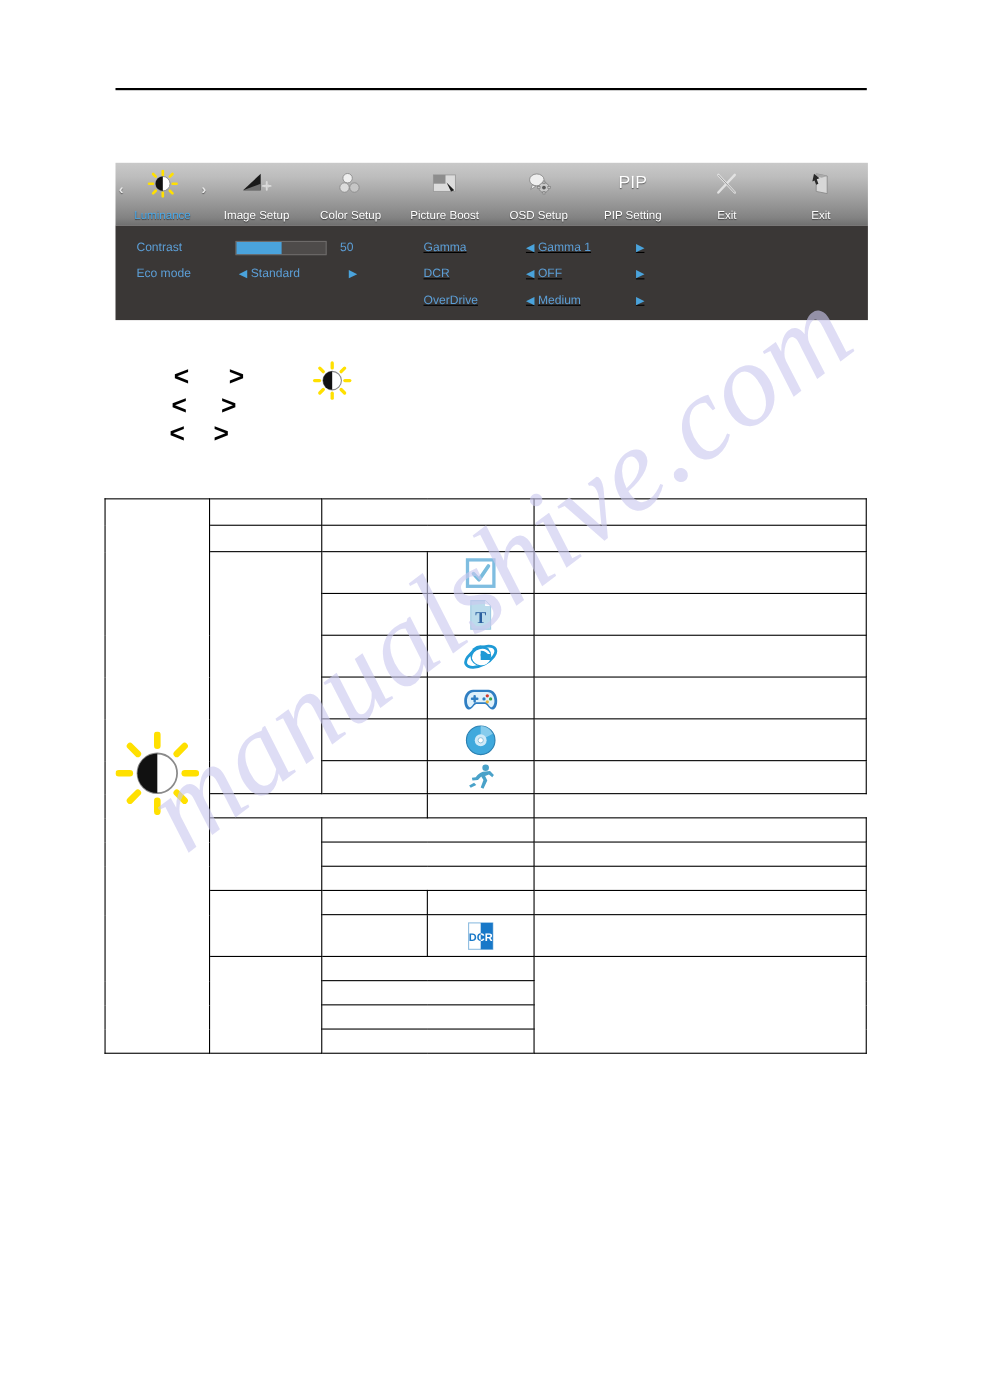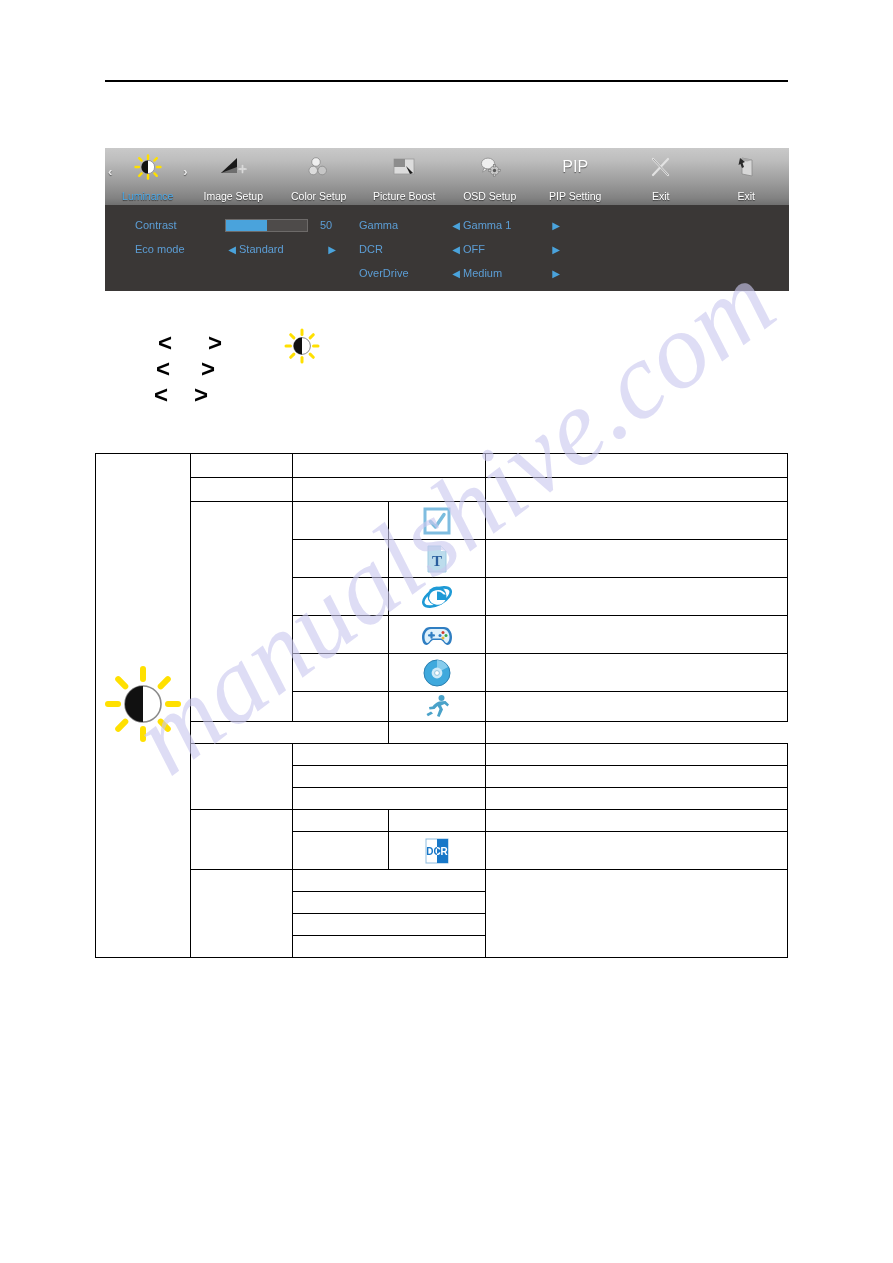--- a/index.html
+++ b/index.html
@@ -107,22 +107,22 @@
 
   .osd-body {
     height: 86px;
     background: #3a3736;
     position: relative;
   }
   .osd-col {
     position: absolute;
     top: 0;
   }
-  .osd-col.left  { left: 30px;  width: 300px; }
-  .osd-col.right { left: 254px; width: 330px; }
+  .osd-col.left  { left: 19px;  width: 300px; }
+  .osd-col.right { left: 280px; width: 330px; text-decoration: underline; }
 
   .osd-row {
     position: relative;
     height: 24px;
     display: flex;
     align-items: center;
   }
   .osd-row .lbl {
     font-size: 11px;
     color: #5c9ed6;

